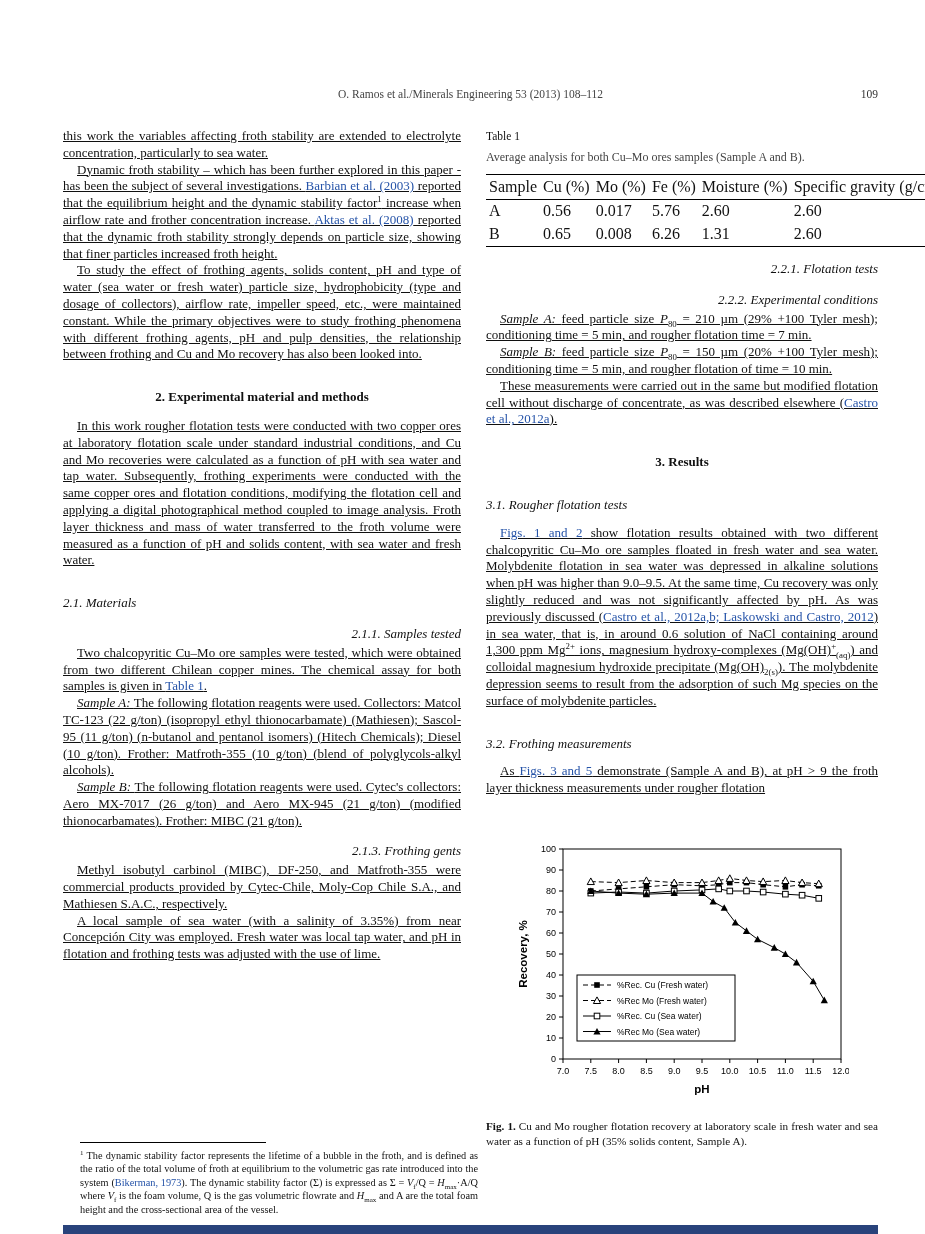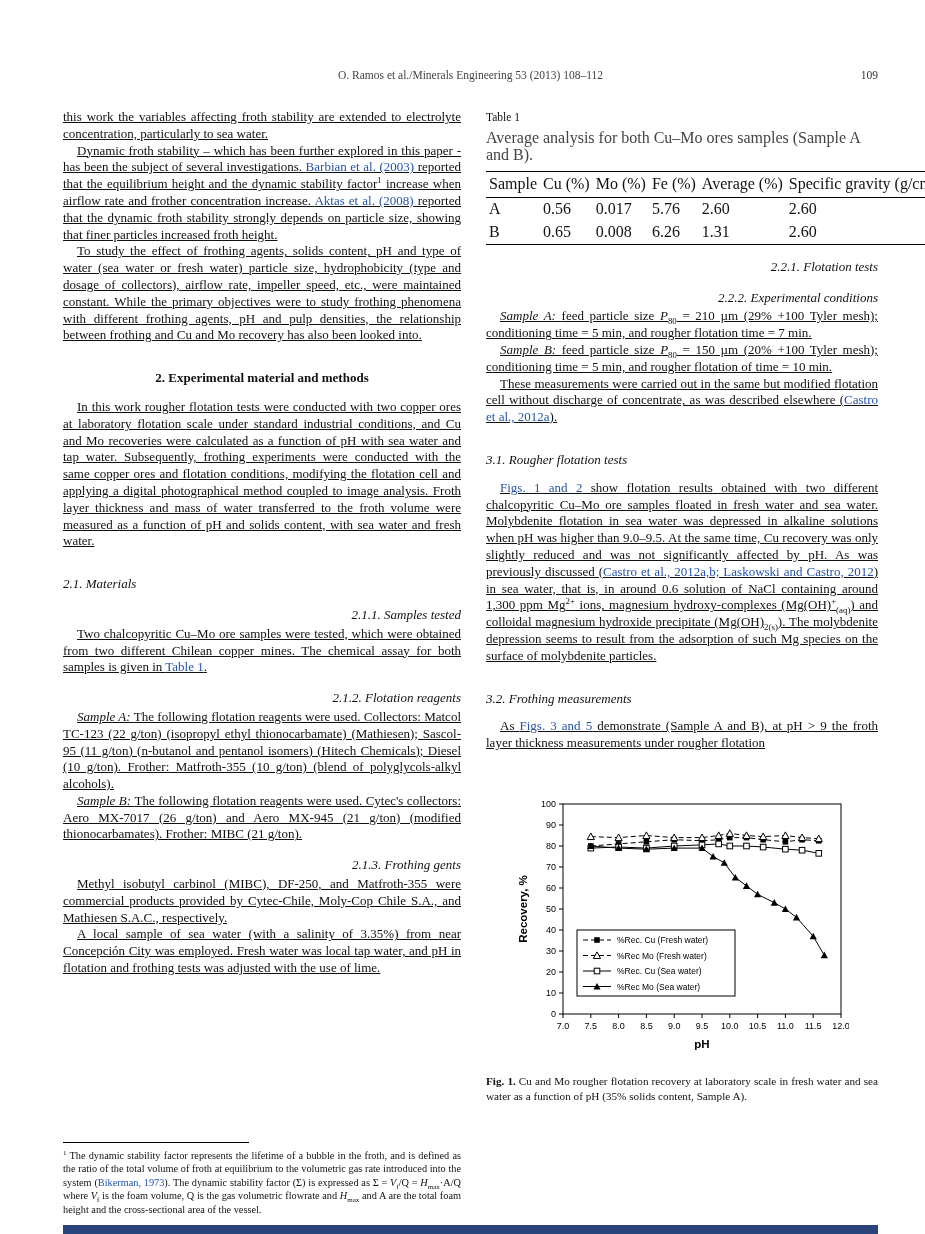--- a/index.html
+++ b/index.html
@@ -1,19 +1,19 @@
 <!DOCTYPE html>
 <html style="--link: #2553a8; --bar: #29437b;"><head>
 <meta charset="utf-8">
 <title>Paper page</title>
 <style>
   * { box-sizing: border-box; }
   html,body { margin:0; padding:0; background:#ffffff; }
   body { font-family:"Liberation Serif", serif; color:#111; }
-  .page { position:relative; width:925px; height:1234px; background:#fff; padding:69px 47px 0 63px; overflow:hidden; }
+  .page { position:relative; width:925px; height:1234px; background:#fff; padding:88px 47px 0 63px; overflow:hidden; }
 
   .header { position:relative; font-size:11.5px; color:#444; height:16px; }
   .header-center { display:block; text-align:center; }
   .header-page { position:absolute; right:0; top:0; color:#333;font-family:Liberation Serif, serif; }
 
   .columns { display:flex; gap:25px; margin-top:24px; }
   .col { font-size:13px; line-height:16.8px; text-align:justify; color:#101010; }
   .col-left  { width:398px; }
   .col-right { width:392px; }
 
@@ -26,33 +26,33 @@
 
   .it { font-style:italic; }
   .bd { font-weight:bold; }
   .sup { vertical-align:super; font-size:68%; line-height:0; }
   .sub { vertical-align:sub; font-size:68%; line-height:0; }
   a.link { color:var(--link,#2553a8); text-decoration:none; cursor:pointer; }
 
   
   .tablewrap { margin-bottom:12px; text-align:left; }
   .tbl-label { font-size:11.5px; margin-bottom:4px; color:#111; }
-  .tbl-caption { font-size:16px; color:#444; margin-bottom:8px; }
+  .tbl-caption { font-size:12px; color:#444; margin-bottom:8px; }
   table.tbl { width:100%; border-collapse:collapse; font-size:16px; color:#111; }
   table.tbl th { text-align:left; font-weight:normal; padding:4px 3px; border-top:1px solid #000; border-bottom:1px solid #000; white-space:nowrap; }
   table.tbl td { padding:3px 3px; }
   table.tbl tbody tr:last-child td { border-bottom:1px solid #000; }
 
   
   .figure-block { margin-top:40px; text-align:left; }
   .figure-inner { display:flex; justify-content:center; }
   .fig-caption { font-size:11.2px; line-height:14.6px; margin-top:14px; text-align:justify; color:#111; }
 
   
-  .footnote-abs { position:absolute; left:63px; bottom:18px; width:398px; }
+  .footnote-abs { position:absolute; left:80px; bottom:18px; width:398px; }
   .fn-rule { width:186px; border-top:1px solid #000; margin-bottom:6px; }
   .footnote { font-size:10.3px; line-height:13.4px; text-align:justify; color:#111; }
 
   .bottom-bar { position:absolute; left:63px; right:47px; bottom:0; height:9px; background:var(--bar,#29437b); }
 
   svg text { font-family:"Liberation Sans", sans-serif; fill:#000; }
 </style>
 </head>
 <body>
 
@@ -66,39 +66,38 @@
   <div class="columns">
     <div class="col col-left" id="left-col">
         <div class="blk p"><span>this work the variables affecting froth stability are extended to electrolyte concentration, particularly to sea water.</span></div>
         <div class="blk p ind"><span>Dynamic froth stability – which has been further explored in this paper - has been the subject of several investigations. </span><a class="link">Barbian et al. (2003)</a><span> reported that the equilibrium height and the dynamic stability factor</span><span class="sup">1</span><span> increase when airflow rate and frother concentration increase. </span><a class="link">Aktas et al. (2008)</a><span> reported that the dynamic froth stability strongly depends on particle size, showing that finer particles increased froth height.</span></div>
         <div class="blk p ind"><span>To study the effect of frothing agents, solids content, pH and type of water (sea water or fresh water) particle size, hydrophobicity (type and dosage of collectors), airflow rate, impeller speed, etc., were maintained constant. While the primary objectives were to study frothing phenomena with different frothing agents, pH and pulp densities, the relationship between frothing and Cu and Mo recovery has also been looked into.</span></div>
         <div class="blk h-bold"><span>2. Experimental material and methods</span></div>
         <div class="blk p ind"><span>In this work rougher flotation tests were conducted with two copper ores at laboratory flotation scale under standard industrial conditions, and Cu and Mo recoveries were calculated as a function of pH with sea water and tap water. Subsequently, frothing experiments were conducted with the same copper ores and flotation conditions, modifying the flotation cell and applying a digital photographical method coupled to image analysis. Froth layer thickness and mass of water transferred to the froth volume were measured as a function of pH and solids content, with sea water and fresh water.</span></div>
         <div class="blk h-italic"><span>2.1. Materials</span></div>
         <div class="blk h-italic-sub"><span>2.1.1. Samples tested</span></div>
         <div class="blk p ind"><span>Two chalcopyritic Cu–Mo ore samples were tested, which were obtained from two different Chilean copper mines. The chemical assay for both samples is given in </span><a class="link">Table 1</a><span>.</span></div>
-        <div class="blk h-italic-sub"><span>2.1.2. Flotation reagents</span></div>
         <div class="blk p ind"><span class="it">Sample A: </span><span>The following flotation reagents were used. Collectors: Matcol TC-123 (22 g/ton) (isopropyl ethyl thionocarbamate) (Mathiesen); Sascol-95 (11 g/ton) (n-butanol and pentanol isomers) (Hitech Chemicals); Diesel (10 g/ton). Frother: Matfroth-355 (10 g/ton) (blend of polyglycols-alkyl alcohols).</span></div>
         <div class="blk p ind"><span class="it">Sample B: </span><span>The following flotation reagents were used. Cytec's collectors: Aero MX-7017 (26 g/ton) and Aero MX-945 (21 g/ton) (modified thionocarbamates). Frother: MIBC (21 g/ton).</span></div>
         <div class="blk h-italic-sub"><span>2.1.3. Frothing gents</span></div>
         <div class="blk p ind"><span>Methyl isobutyl carbinol (MIBC), DF-250, and Matfroth-355 were commercial products provided by Cytec-Chile, Moly-Cop Chile S.A., and Mathiesen S.A.C., respectively.</span></div>
         <div class="blk p ind"><span>A local sample of sea water (with a salinity of 3.35%) from near Concepción City was employed. Fresh water was local tap water, and pH in flotation and frothing tests was adjusted with the use of lime.</span></div>
       </div>
     <div class="col col-right" id="right-col">
         <div class="tablewrap">
           <div class="tbl-label">Table 1</div>
           <div class="tbl-caption">Average analysis for both Cu–Mo ores samples (Sample A and B).</div>
           <table class="tbl">
             <thead>
               <tr>
                 <th>Sample</th>
                 <th>Cu (%)</th>
                 <th>Mo (%)</th>
                 <th>Fe (%)</th>
-                <th>Average (%)</th>
+                <th>Moisture (%)</th>
                 <th>Specific gravity (g/cm³)</th>
               </tr>
             </thead>
             <tbody>
               <tr>
                 <td>A</td>
                 <td>0.56</td>
                 <td>0.017</td>
                 <td>5.76</td>
                 <td>2.60</td>
@@ -113,20 +112,21 @@
                 <td>2.60</td>
               </tr>
             </tbody>
           </table>
         </div>
         <div class="blk h-italic-sub"><span>2.2.1. Flotation tests</span></div>
         <div class="blk h-italic-sub"><span>2.2.2. Experimental conditions</span></div>
         <div class="blk p ind"><span class="it">Sample A: </span><span>feed particle size </span><span class="it">P</span><span class="sub">80</span><span> = 210 µm (29% +100 Tyler mesh); conditioning time = 5 min, and rougher flotation time = 7 min.</span></div>
         <div class="blk p ind"><span class="it">Sample B: </span><span>feed particle size </span><span class="it">P</span><span class="sub">80</span><span> = 150 µm (20% +100 Tyler mesh); conditioning time = 5 min, and rougher flotation of time = 10 min.</span></div>
         <div class="blk p ind"><span>These measurements were carried out in the same but modified flotation cell without discharge of concentrate, as was described elsewhere (</span><a class="link">Castro et al., 2012a</a><span>).</span></div>
+        <div class="blk h-bold"><span>3. Results</span></div>
         <div class="blk h-italic"><span>3.1. Rougher flotation tests</span></div>
         <div class="blk p ind"><a class="link">Figs. 1 and 2</a><span> show flotation results obtained with two different chalcopyritic Cu–Mo ore samples floated in fresh water and sea water. Molybdenite flotation in sea water was depressed in alkaline solutions when pH was higher than 9.0–9.5. At the same time, Cu recovery was only slightly reduced and was not significantly affected by pH. As was previously discussed (</span><a class="link">Castro et al., 2012a,b; Laskowski and Castro, 2012</a><span>) in sea water, that is, in around 0.6 solution of NaCl containing around 1,300 ppm Mg</span><span class="sup">2+</span><span> ions, magnesium hydroxy-complexes (Mg(OH)</span><span class="sup">+</span><span class="sub">(aq)</span><span>) and colloidal magnesium hydroxide precipitate (Mg(OH)</span><span class="sub">2(s)</span><span>). The molybdenite depression seems to result from the adsorption of such Mg species on the surface of molybdenite particles.</span></div>
         <div class="blk h-italic"><span>3.2. Frothing measurements</span></div>
         <div class="blk p ind"><span>As </span><a class="link">Figs. 3 and 5</a><span> demonstrate (Sample A and B), at pH &gt; 9 the froth layer thickness measurements under rougher flotation</span></div>
         <div class="figure-block">
           <div class="figure-inner">
             <svg width="334" height="268">
               <rect x="48" y="12" width="278" height="210" fill="none" stroke="#000" stroke-width="1"></rect>
               <line x1="48" y1="222" x2="48" y2="226" stroke="#000" stroke-width="1"></line>
               <text x="48" y="237" text-anchor="middle" font-size="9">7.0</text>

